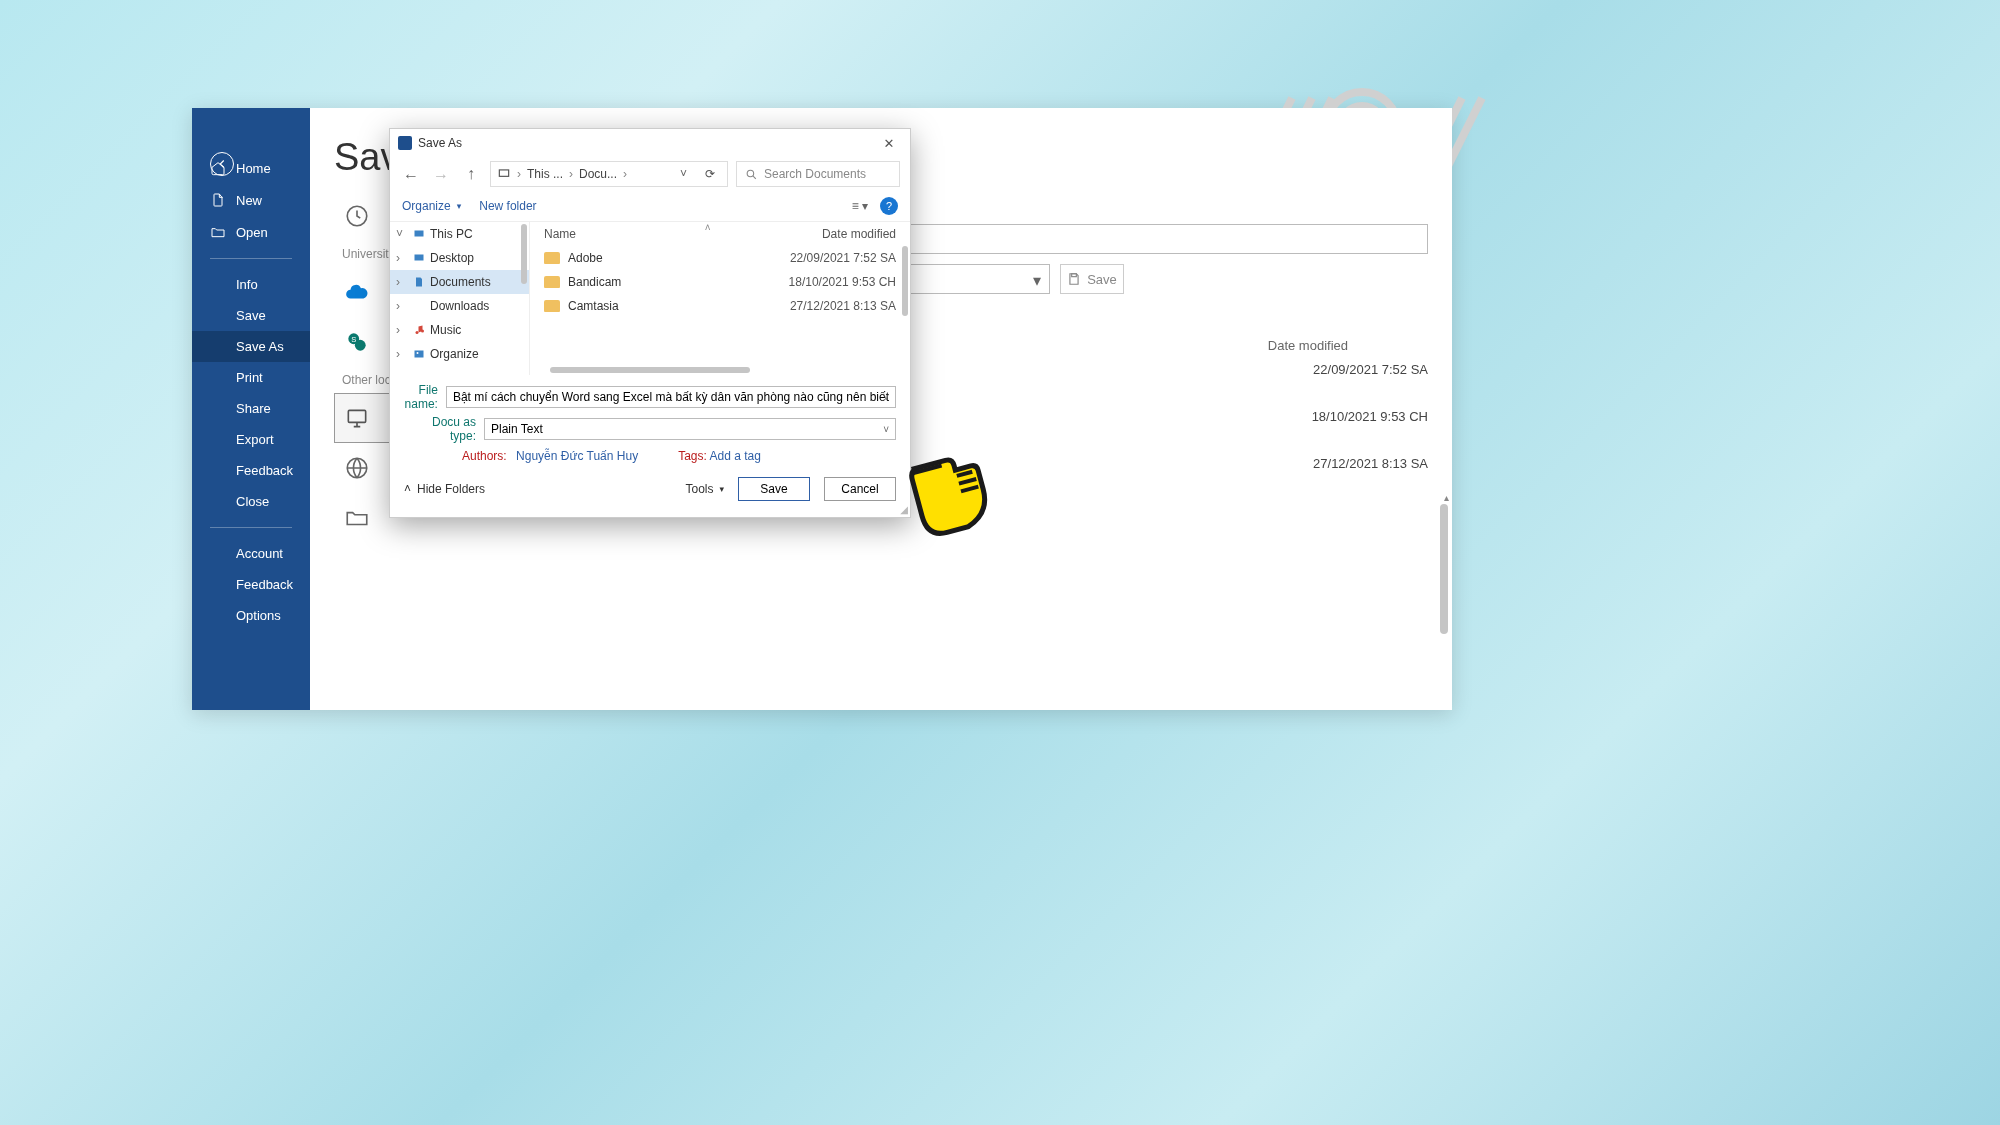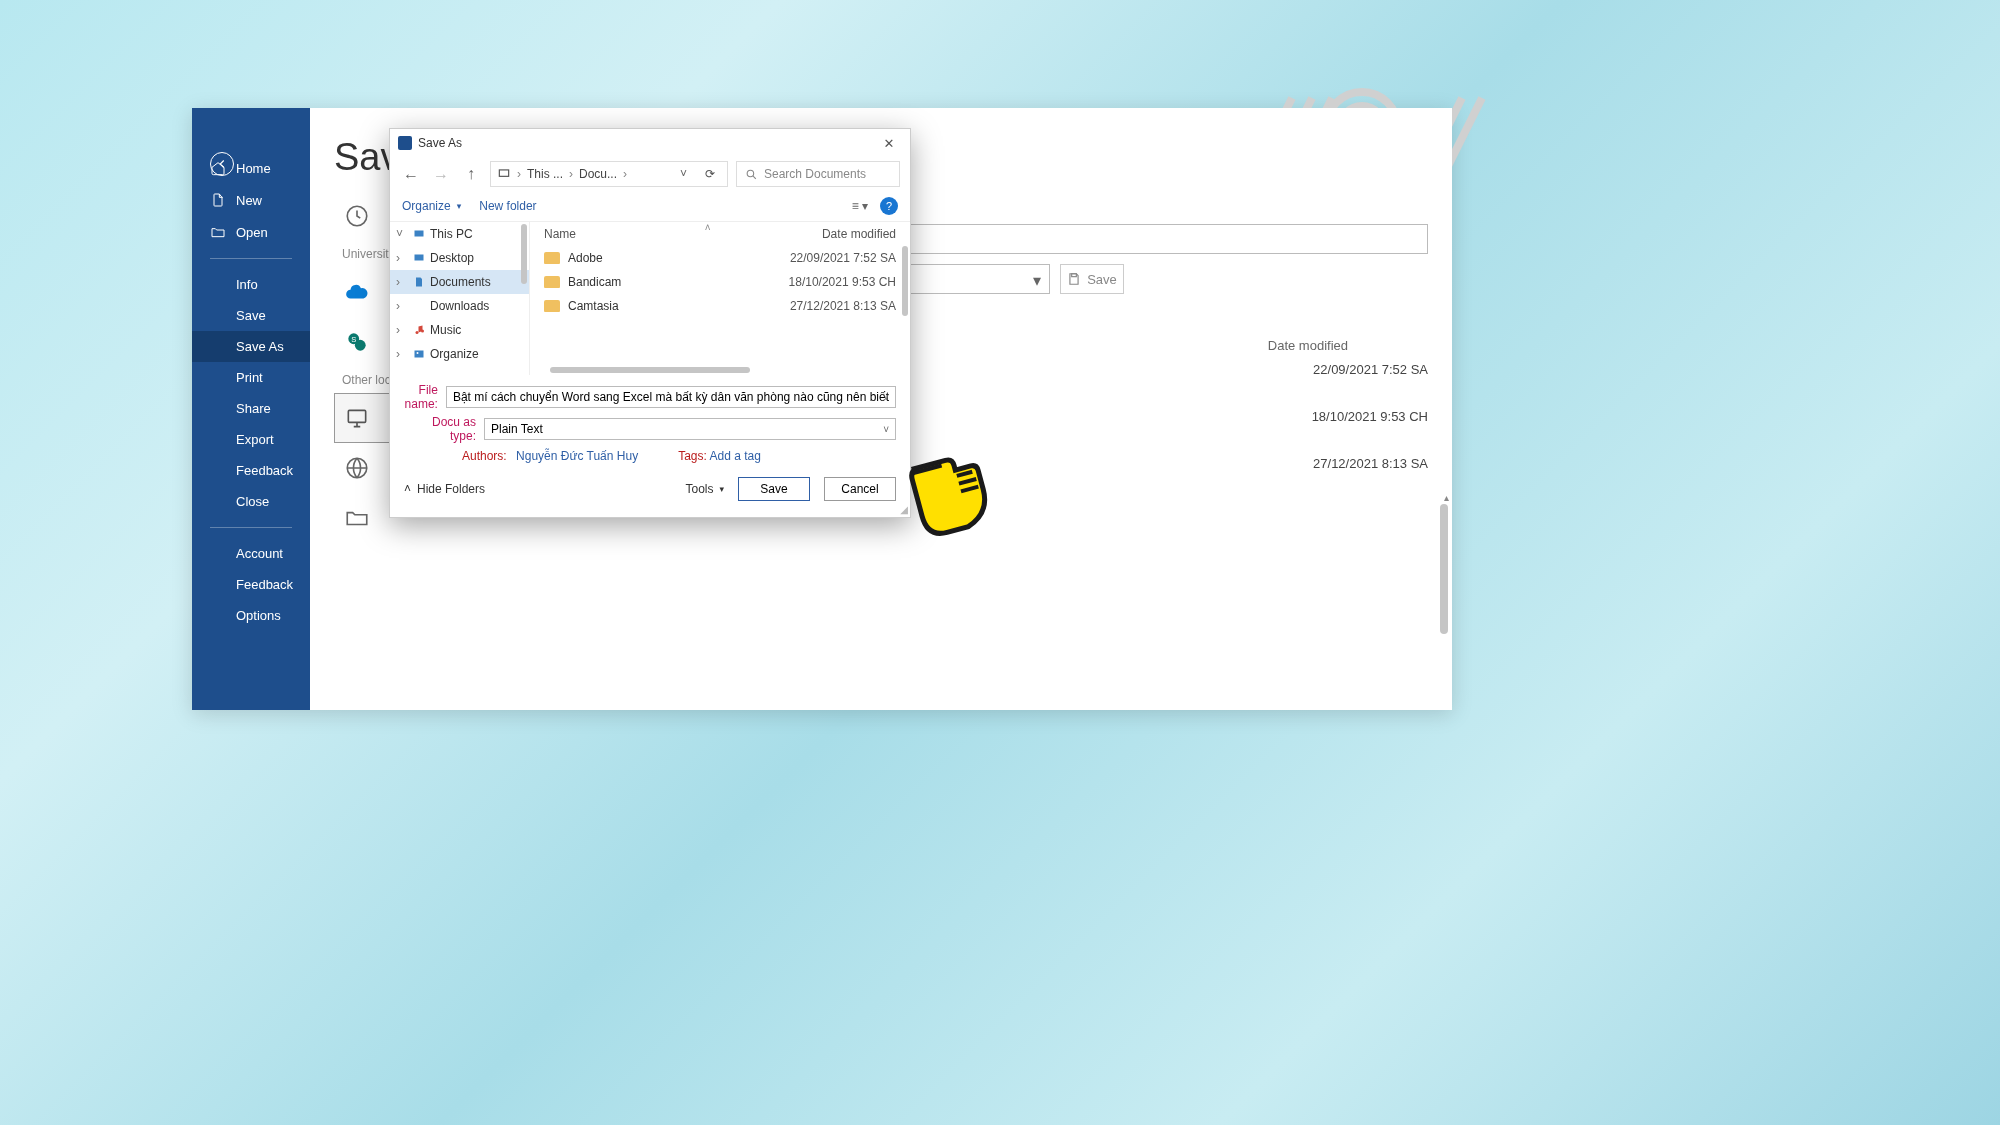--- a/index.html
+++ b/index.html
@@ -97,21 +97,21 @@
   .file-list-hscroll { position:absolute; bottom:2px; left:20px; width:200px; height:6px; background:#c5c5c5; border-radius:3px; }
   .file-head { display:flex; font-size:12px; color:#555; padding:5px 14px; }
   .file-head .col-name { flex:1; }
   .file-head .sort-arrow { position:absolute; left:46%; top:0; color:#888; font-size:10px; }
   .file-row { display:flex; align-items:center; font-size:12px; padding:5px 14px; cursor:pointer; }
   .file-row .folder-icon { width:16px; height:12px; background:#f0c060; border-radius:2px 2px 1px 1px; margin-right:8px; }
   .file-row .col-name { flex:1; color:#333; }
   .file-row .col-date { color:#555; width:140px; text-align:right; }
   .dialog-form { padding: 8px 14px 0 14px; font-size:12px; }
   .form-row { display:flex; align-items:center; margin-bottom:4px; }
-  .form-row .label { width:80px; text-align:right; padding-right:8px; color:#be185d; }
+  .form-row .label { width:80px; text-align:right; padding-right:8px; color:#0f766e; }
   .form-row .field { flex:1; height:22px; border:1px solid #bbb; padding:0 6px; display:flex; align-items:center; background:#fff; position:relative; }
   .form-row .field .dd-arrow { position:absolute; right:6px; color:#666; font-size:10px; }
   .meta-row { display:flex; gap:40px; padding-left:58px; margin-top:6px; }
   .meta-row .meta-label { color:#b91c1c; }
   .meta-row .meta-val { color:#2f5fa6; margin-left:6px; }
   .meta-row .add-tag { color:#2f5fa6; cursor:pointer; }
   .dialog-footer { display:flex; align-items:center; justify-content:space-between; padding:14px 14px 10px 14px; font-size:12px; }
   .dialog-footer .hide-folders { display:flex; align-items:center; gap:6px; color:#333; cursor:pointer; }
   .dialog-footer .right { display:flex; align-items:center; gap:14px; }
   .dialog-footer .tools { display:flex; align-items:center; gap:6px; cursor:pointer; color:#333; }

